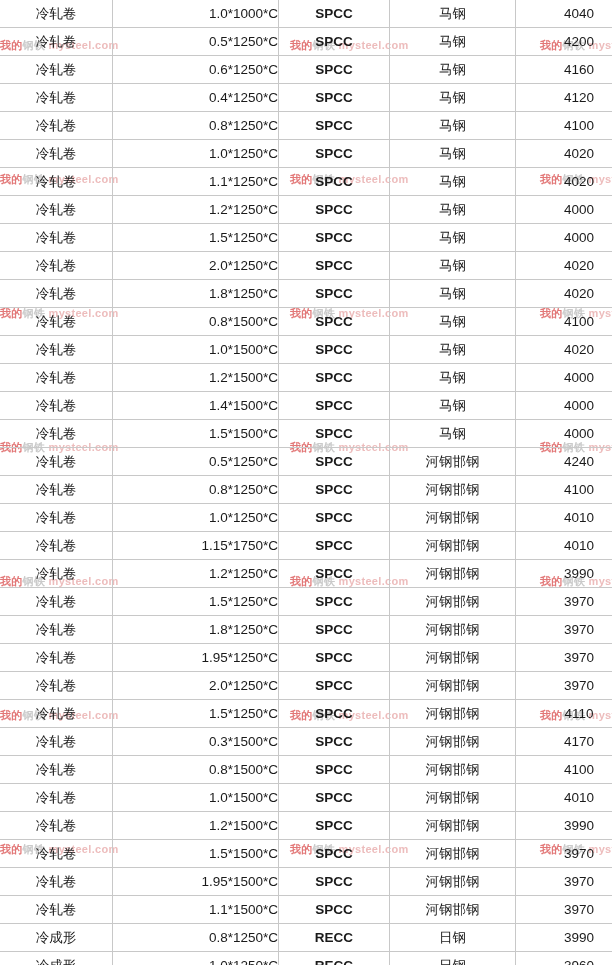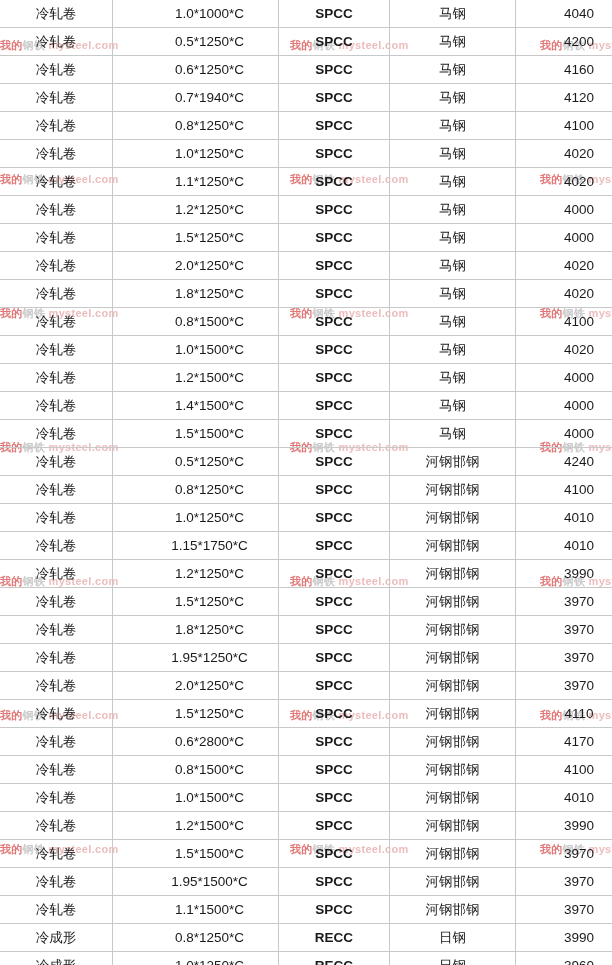--- a/index.html
+++ b/index.html
@@ -27,21 +27,21 @@
     font-size: 13.5px;
     color: #1a1a1a;
     text-align: center;
     vertical-align: middle;
     padding: 0;
     background: transparent;
     white-space: nowrap;
     overflow: hidden;
   }
   #price-table td.col-product { width: 112px; margin-left: 12px; }
-  #price-table td.col-spec    { width: 137px; text-align: center; padding-left: 28px; }
+  #price-table td.col-spec    { width: 137px; text-align: right; padding-left: 28px; }
   #price-table td.col-grade   { width: 110px; font-weight: bold; }
   #price-table td.col-mill    { width: 125px; }
   #price-table td.col-price   { width: 126px; border-right: none; }
   #price-table tr:first-child td { border-top: none; }
   #price-table td:first-child { border-left: none; }
 
   .watermark-layer {
     position: absolute;
     top: 0; left: 0;
     width: 612px;
@@ -107,21 +107,21 @@
       </tr>
       <tr>
         <td class="col-product">冷轧卷</td>
         <td class="col-spec">0.6*1250*C</td>
         <td class="col-grade">SPCC</td>
         <td class="col-mill">马钢</td>
         <td class="col-price">4160</td>
       </tr>
       <tr>
         <td class="col-product">冷轧卷</td>
-        <td class="col-spec">0.7*1940*C</td>
+        <td class="col-spec">0.4*1250*C</td>
         <td class="col-grade">SPCC</td>
         <td class="col-mill">马钢</td>
         <td class="col-price">4120</td>
       </tr>
       <tr>
         <td class="col-product">冷轧卷</td>
         <td class="col-spec">0.8*1250*C</td>
         <td class="col-grade">SPCC</td>
         <td class="col-mill">马钢</td>
         <td class="col-price">4100</td>
@@ -268,21 +268,21 @@
       </tr>
       <tr>
         <td class="col-product">冷轧卷</td>
         <td class="col-spec">1.5*1250*C</td>
         <td class="col-grade">SPCC</td>
         <td class="col-mill">河钢邯钢</td>
         <td class="col-price">4110</td>
       </tr>
       <tr>
         <td class="col-product">冷轧卷</td>
-        <td class="col-spec">0.6*2800*C</td>
+        <td class="col-spec">0.3*1500*C</td>
         <td class="col-grade">SPCC</td>
         <td class="col-mill">河钢邯钢</td>
         <td class="col-price">4170</td>
       </tr>
       <tr>
         <td class="col-product">冷轧卷</td>
         <td class="col-spec">0.8*1500*C</td>
         <td class="col-grade">SPCC</td>
         <td class="col-mill">河钢邯钢</td>
         <td class="col-price">4100</td>

